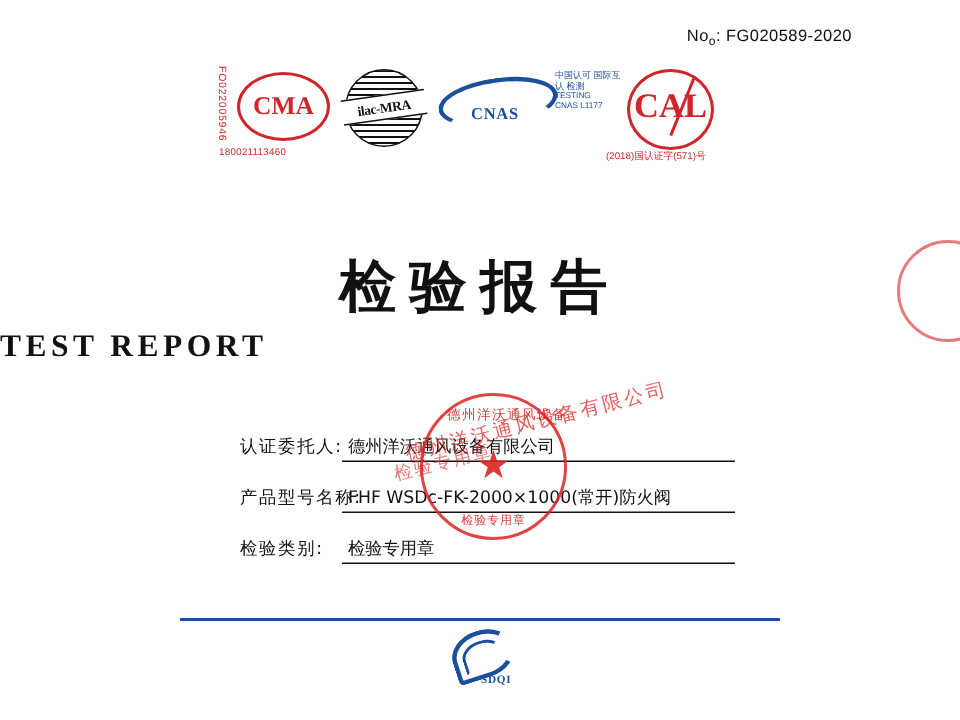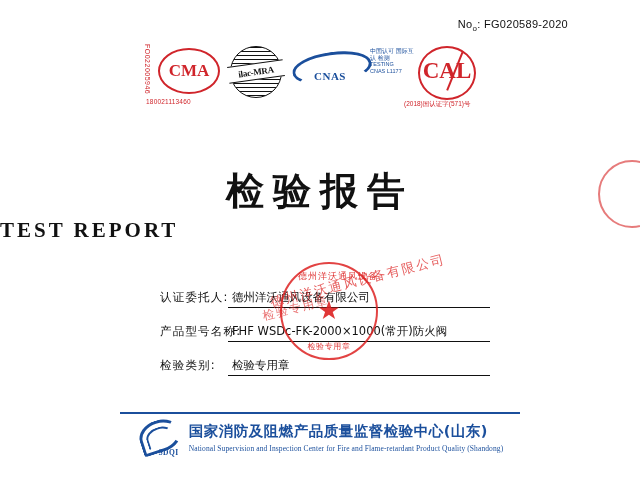--- a/index.html
+++ b/index.html
@@ -543,19 +543,15 @@
   <div class="diag-stamp">德州洋沃通风设备有限公司</div>
   <div class="diag-stamp2">检验专用章</div>
 
   <div class="footer-rule"></div>
   <div class="footer">
     <div class="sdqi-logo">
       <div class="mark"></div>
       <div class="mark2"></div>
       <div class="word">SDQI</div>
     </div>
-    <div class="footer-text">
-      <div class="footer-cn">国家消防及阻燃产品质量监督检验中心(山东)</div>
-      <div class="footer-en">National Supervision and Inspection Center for Fire and Flame-retardant Product Quality (Shandong)</div>
-    </div>
   </div>
 
 </div>
 
 </body></html>

